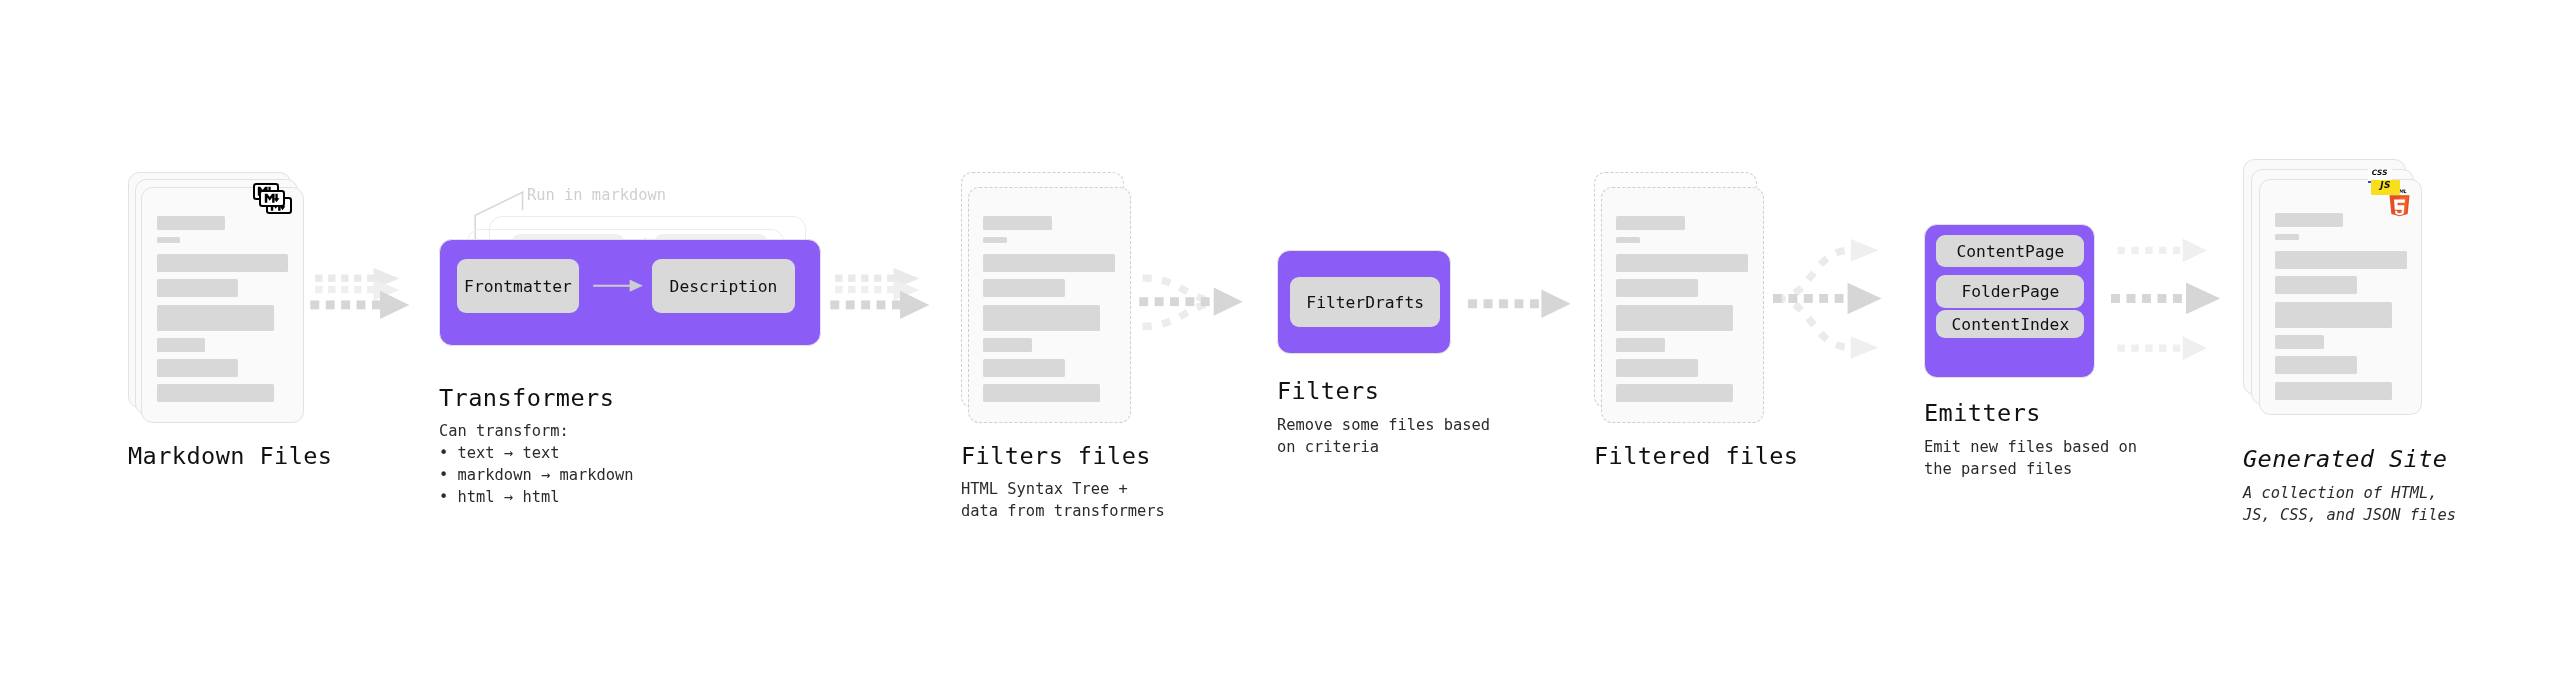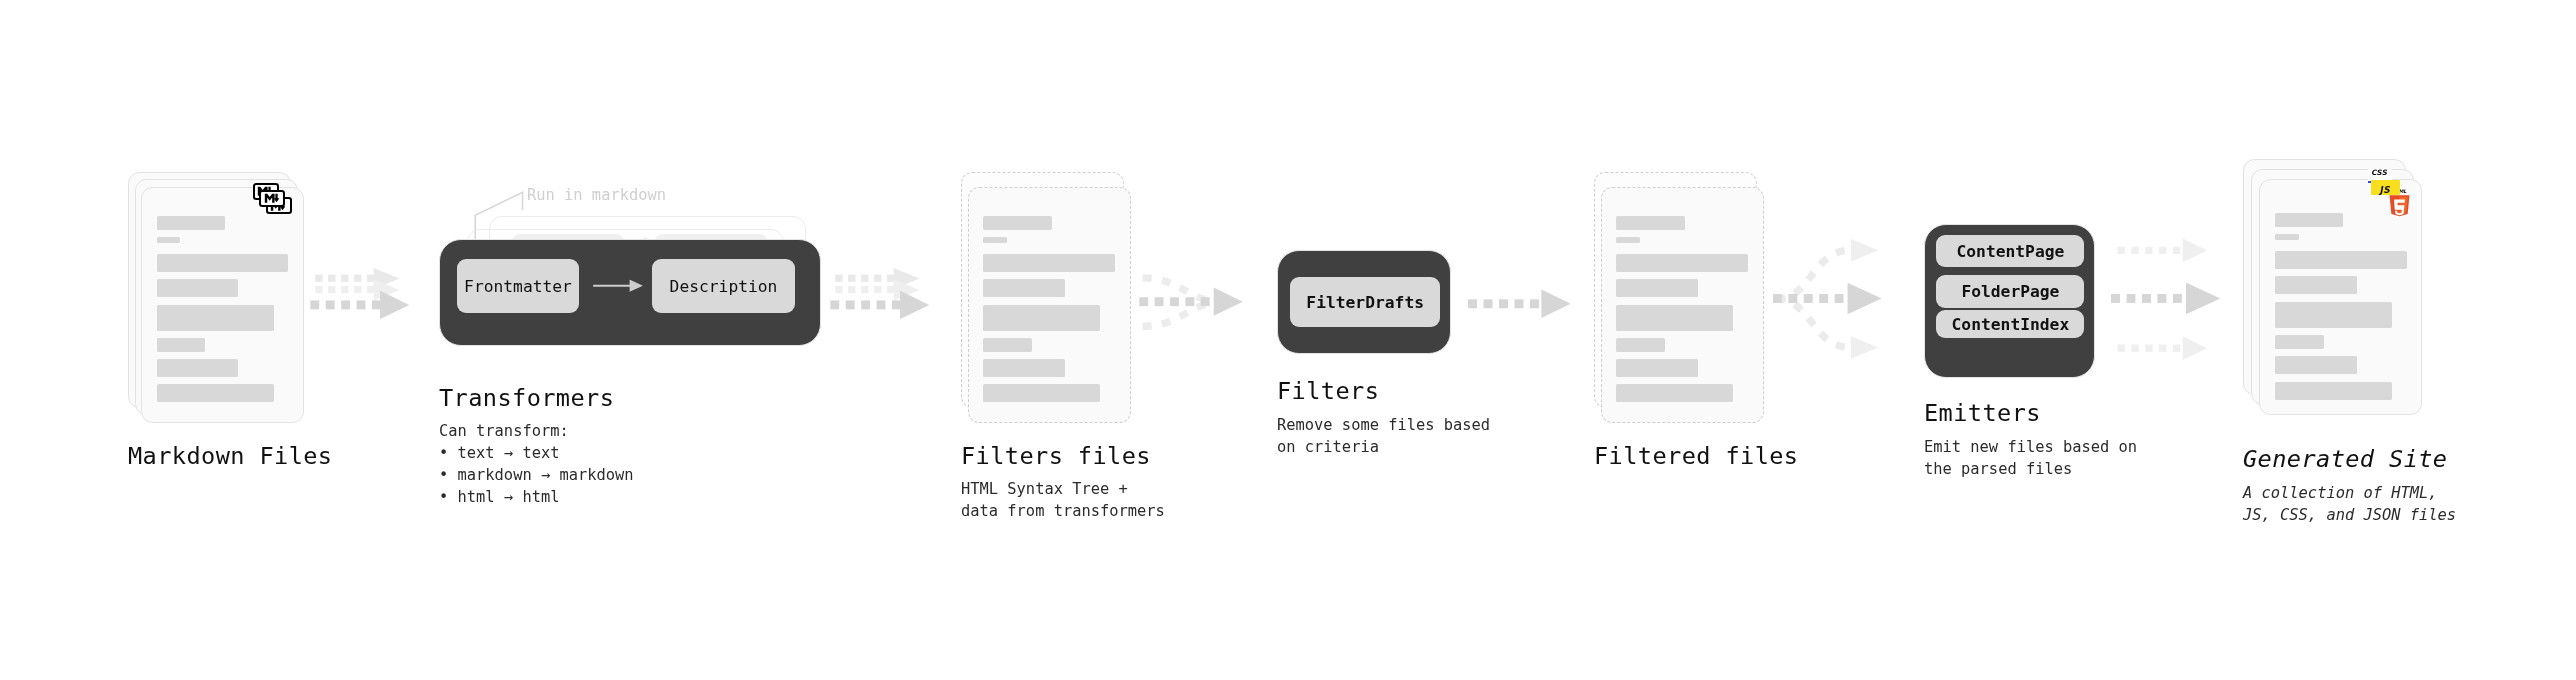--- a/index.html
+++ b/index.html
@@ -50,32 +50,32 @@
   .md-badge{
     width:26px;height:17px;border:2.4px solid #000;border-radius:3.3px;
     background:#fff;display:flex;align-items:center;justify-content:center;
     box-sizing:border-box;
   }
   .md-badge svg{display:block;}
 
   
   .h5{width:25px;height:28.4px;display:block;}
   .js-badge{width:29px;height:15.4px;background:#f7df1e;border-radius:0.8px;
-    display:flex;align-items:flex-end;justify-content:center;}
+    display:flex;align-items:flex-start;justify-content:center;}
   .js-badge span{font-size:9px;font-weight:700;color:#111;letter-spacing:0.4px;
     font-family:"DejaVu Sans","Liberation Sans",sans-serif;}
   .css-badge{width:24.4px;height:12.2px;background:#fff;border-bottom:2.4px solid #264de4;
     display:flex;align-items:flex-start;justify-content:center;}
   .css-badge span{font-size:7.3px;font-weight:700;color:#111;letter-spacing:0.2px;
     font-family:"DejaVu Sans","Liberation Sans",sans-serif;line-height:1;}
 
   
   .pbox{
     position:absolute;box-sizing:border-box;
-    border:1.3px solid #e3e3e3;border-radius:22px;background:#404040;font-weight:bold;
+    border:1.3px solid #e3e3e3;border-radius:13px;background:#8b5cf6;
   }
   .pchip{
     box-sizing:border-box;
     background:#d9d9d9;border-radius:9px;
     display:flex;align-items:center;justify-content:center;
     font-size:16.3px;color:#111;white-space:nowrap;
   }
   .pchip.ghost1{background:#e8e8e8;}
   .pchip.ghost2{background:#f0f0f0;}
 

